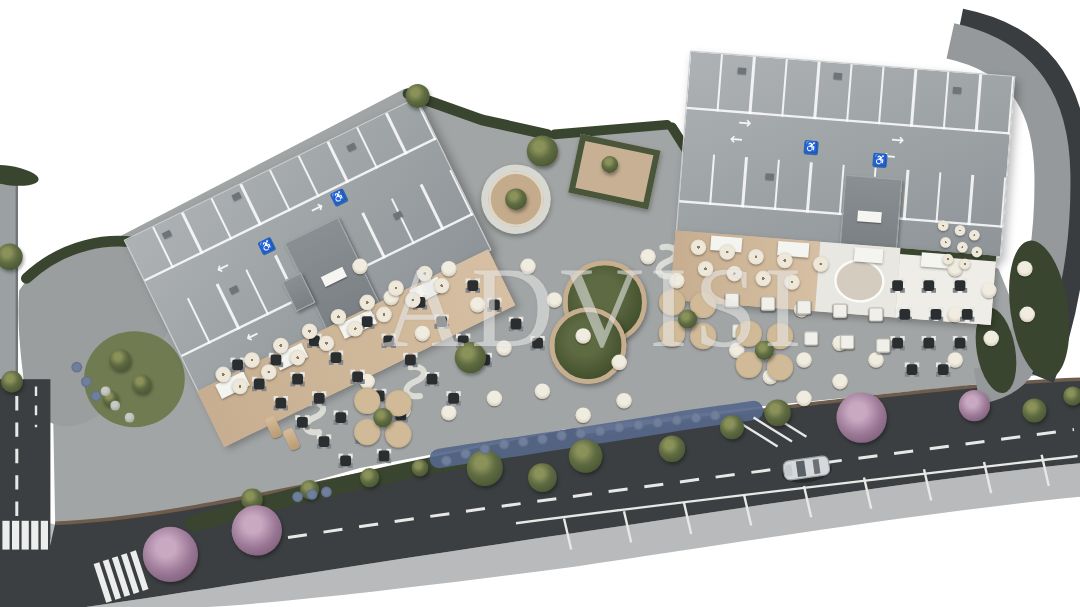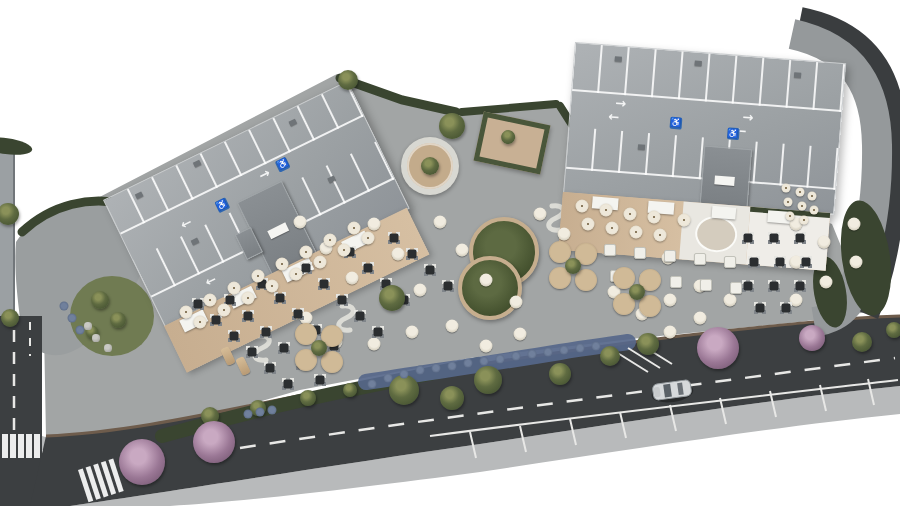--- a/index.html
+++ b/index.html
@@ -403,13 +403,14 @@
       <div class="sc sc-blue" style="left: 248px; top: 414px; width: 9px; height: 9px; transform: translate(-50%, -50%) rotate(0deg);"></div>
       <div class="sc sc-blue" style="left: 260px; top: 412px; width: 9px; height: 9px; transform: translate(-50%, -50%) rotate(0deg);"></div>
       <div class="sc sc-blue" style="left: 272px; top: 410px; width: 9px; height: 9px; transform: translate(-50%, -50%) rotate(0deg);"></div>
       <div class="sc sc-rock" style="left: 96px; top: 338px; width: 8px; height: 8px; transform: translate(-50%, -50%) rotate(0deg);"></div>
       <div class="sc sc-rock" style="left: 108px; top: 348px; width: 8px; height: 8px; transform: translate(-50%, -50%) rotate(0deg);"></div>
       <div class="sc sc-rock" style="left: 88px; top: 326px; width: 8px; height: 8px; transform: translate(-50%, -50%) rotate(0deg);"></div>
       <div class="sc sc-lounger" style="left: 228px; top: 356px; width: 9px; height: 18px; transform: translate(-50%, -50%) rotate(-25deg);"></div>
       <div class="sc sc-lounger" style="left: 243px; top: 366px; width: 9px; height: 18px; transform: translate(-50%, -50%) rotate(-25deg);"></div>
     </div>
 
+  <div id="watermark">ADVISI</div>
 </div>
 
 </body></html>

